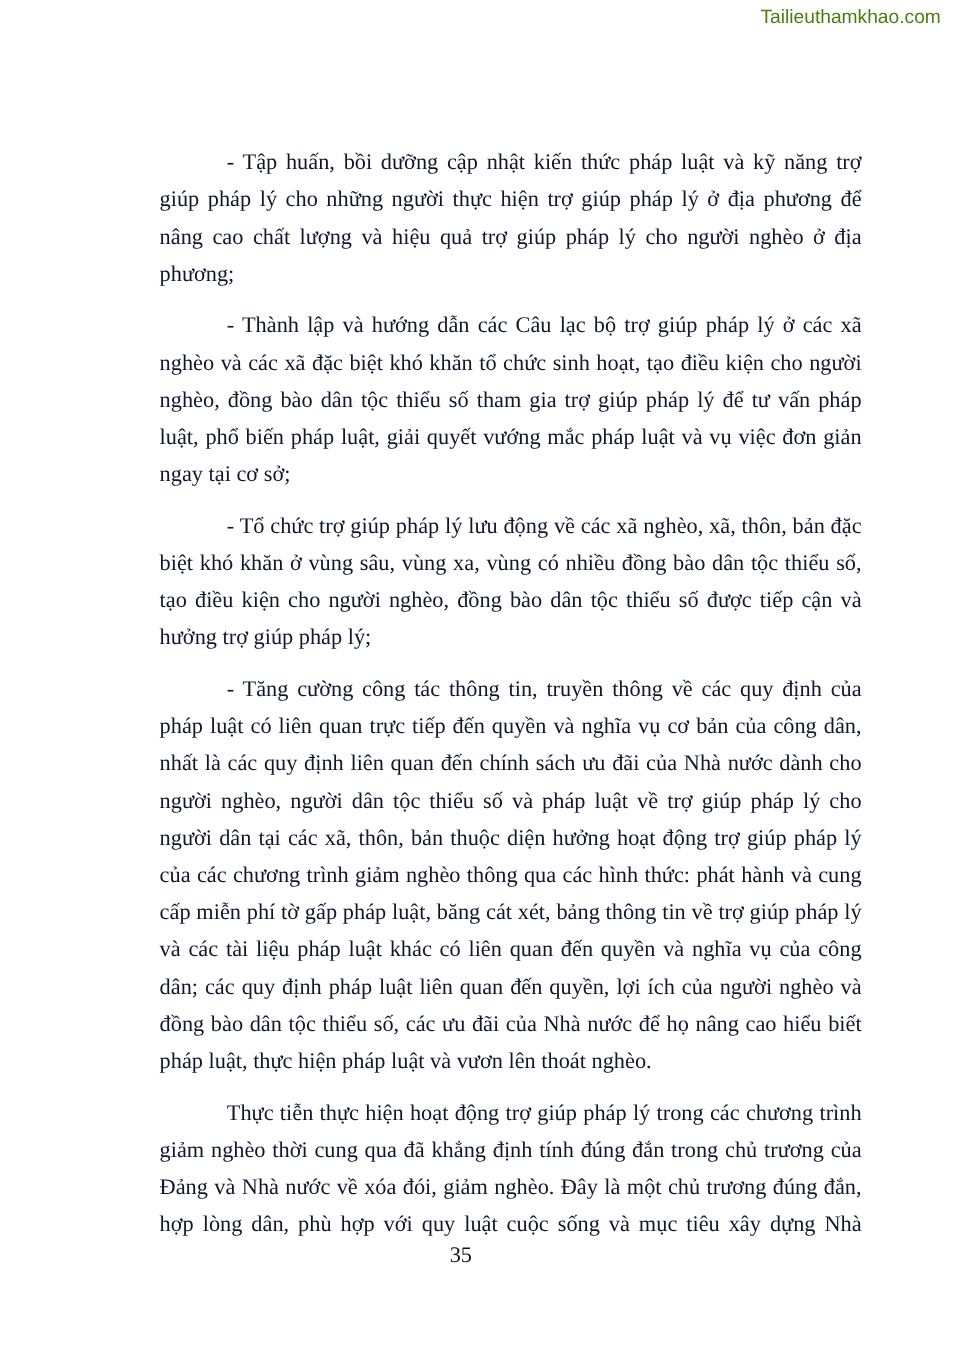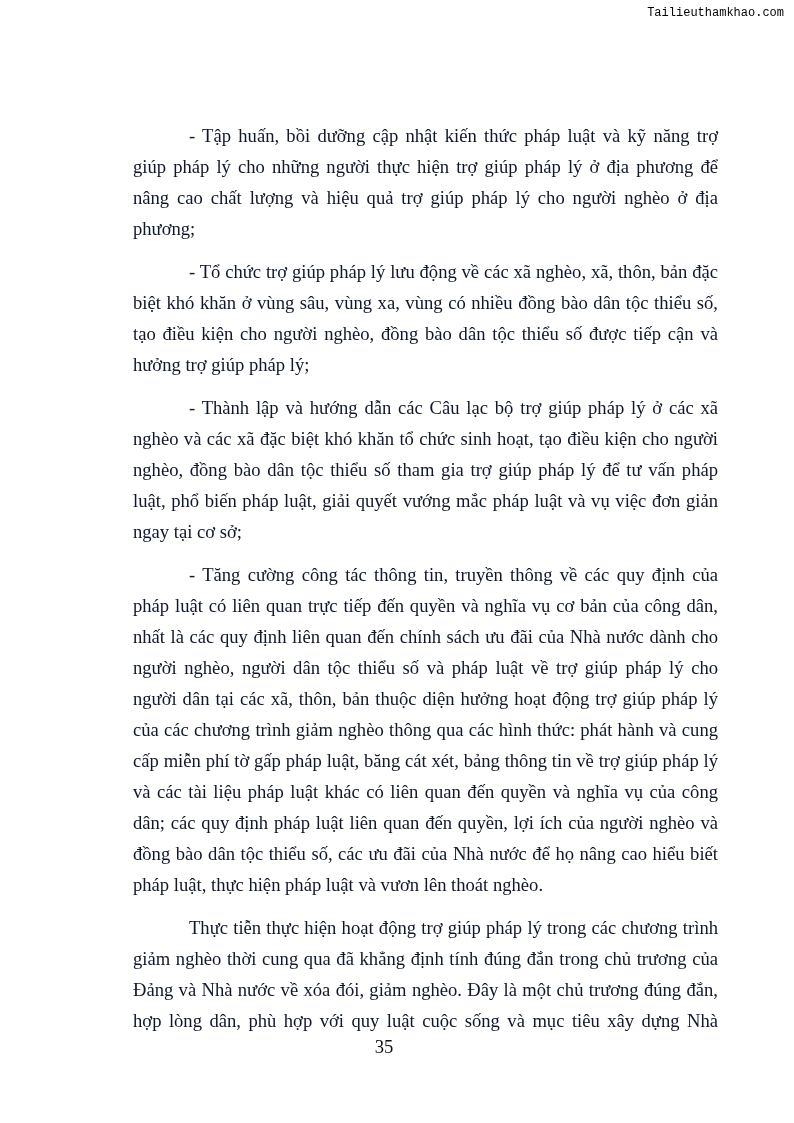--- a/index.html
+++ b/index.html
@@ -1,20 +1,20 @@
 <!DOCTYPE html>
 <html><head>
 <meta charset="utf-8">
 <style>
   html, body { margin: 0; padding: 0; background: #ffffff; }
   body { width: 794px; height: 1123px; position: relative; overflow: hidden; }
   .watermark {
     position: absolute; top: 6px; right: 10px;
-    font-family: Liberation Mono, monospace; font-size: 12px;
-    color: #000000; letter-spacing: 0;
+    font-family: Liberation Sans, sans-serif; font-size: 16px;
+    color: #4d7c0f; letter-spacing: 0;
   }
   .page {
     position: absolute; left: 133px; top: 120px; width: 585px;
     font-family: Liberation Serif, serif; font-size: 18.6px;
     line-height: 31px; color: #0f172a;
   }
   .para { margin: 0 0 12px 0; text-align: justify; text-indent: 56px; }
   .heading {
     margin: 2px 0 10px 0; text-align: justify; text-indent: 56px;
     font-weight: bold; font-style: italic;
@@ -24,19 +24,19 @@
     font-family: "Liberation Serif", serif; font-size: 18.6px; color: #111111;
   }
 </style>
 </head>
 <body>
 
 <div class="watermark">Tailieuthamkhao.com</div>
 
 <div class="page">
   <p class="para">- Tập huấn, bồi dưỡng cập nhật kiến thức pháp luật và kỹ năng trợ giúp pháp lý cho những người thực hiện trợ giúp pháp lý ở địa phương để nâng cao chất lượng và hiệu quả trợ giúp pháp lý cho người nghèo ở địa phương;</p>
+  <p class="para">- Thành lập và hướng dẫn các Câu lạc bộ trợ giúp pháp lý ở các xã nghèo và các xã đặc biệt khó khăn tổ chức sinh hoạt, tạo điều kiện cho người nghèo, đồng bào dân tộc thiểu số tham gia trợ giúp pháp lý để tư vấn pháp luật, phổ biến pháp luật, giải quyết vướng mắc pháp luật và vụ việc đơn giản ngay tại cơ sở;</p>
   <p class="para">- Tổ chức trợ giúp pháp lý lưu động về các xã nghèo, xã, thôn, bản đặc biệt khó khăn ở vùng sâu, vùng xa, vùng có nhiều đồng bào dân tộc thiểu số, tạo điều kiện cho người nghèo, đồng bào dân tộc thiểu số được tiếp cận và hưởng trợ giúp pháp lý;</p>
-  <p class="para">- Thành lập và hướng dẫn các Câu lạc bộ trợ giúp pháp lý ở các xã nghèo và các xã đặc biệt khó khăn tổ chức sinh hoạt, tạo điều kiện cho người nghèo, đồng bào dân tộc thiểu số tham gia trợ giúp pháp lý để tư vấn pháp luật, phổ biến pháp luật, giải quyết vướng mắc pháp luật và vụ việc đơn giản ngay tại cơ sở;</p>
   <p class="para">- Tăng cường công tác thông tin, truyền thông về các quy định của pháp luật có liên quan trực tiếp đến quyền và nghĩa vụ cơ bản của công dân, nhất là các quy định liên quan đến chính sách ưu đãi của Nhà nước dành cho người nghèo, người dân tộc thiểu số và pháp luật về trợ giúp pháp lý cho người dân tại các xã, thôn, bản thuộc diện hưởng hoạt động trợ giúp pháp lý của các chương trình giảm nghèo thông qua các hình thức: phát hành và cung cấp miễn phí tờ gấp pháp luật, băng cát xét, bảng thông tin về trợ giúp pháp lý và các tài liệu pháp luật khác có liên quan đến quyền và nghĩa vụ của công dân; các quy định pháp luật liên quan đến quyền, lợi ích của người nghèo và đồng bào dân tộc thiểu số, các ưu đãi của Nhà nước để họ nâng cao hiểu biết pháp luật, thực hiện pháp luật và vươn lên thoát nghèo.</p>
   <p class="para" style="margin-bottom:0;text-align-last:justify;">Thực tiễn thực hiện hoạt động trợ giúp pháp lý trong các chương trình giảm nghèo thời cung qua đã khẳng định tính đúng đắn trong chủ trương của Đảng và Nhà nước về xóa đói, giảm nghèo. Đây là một chủ trương đúng đắn, hợp lòng dân, phù hợp với quy luật cuộc sống và mục tiêu xây dựng Nhà</p>
 </div>
 
 <div class="page-number">35</div>
 
 </body></html>

